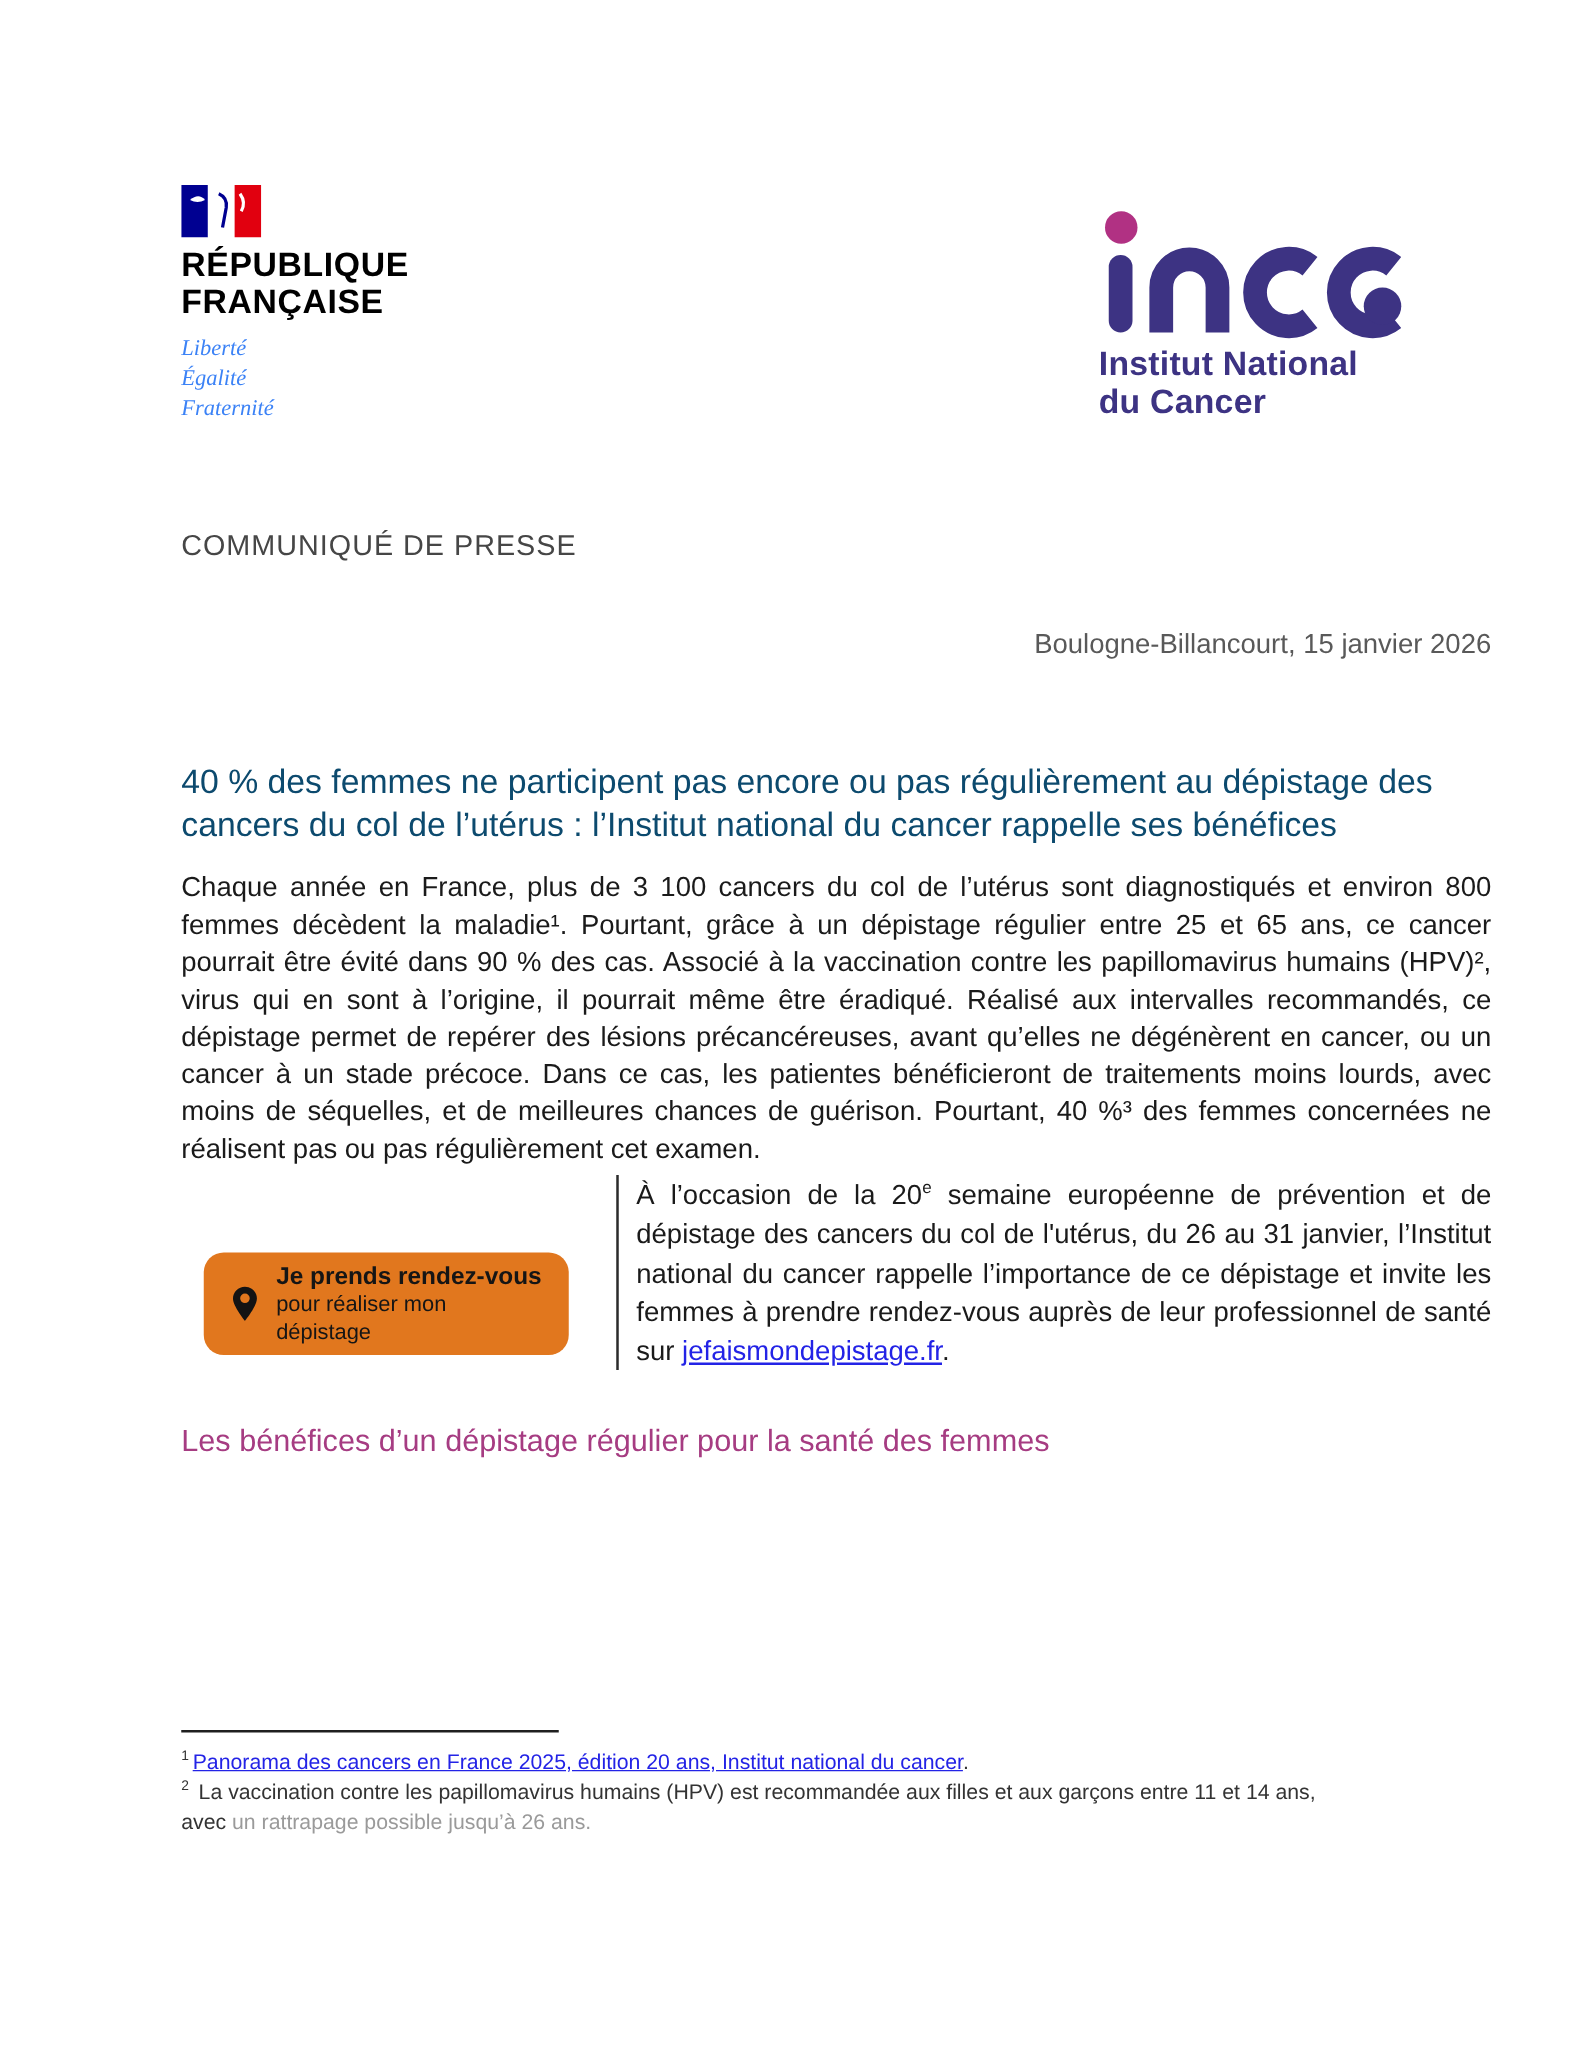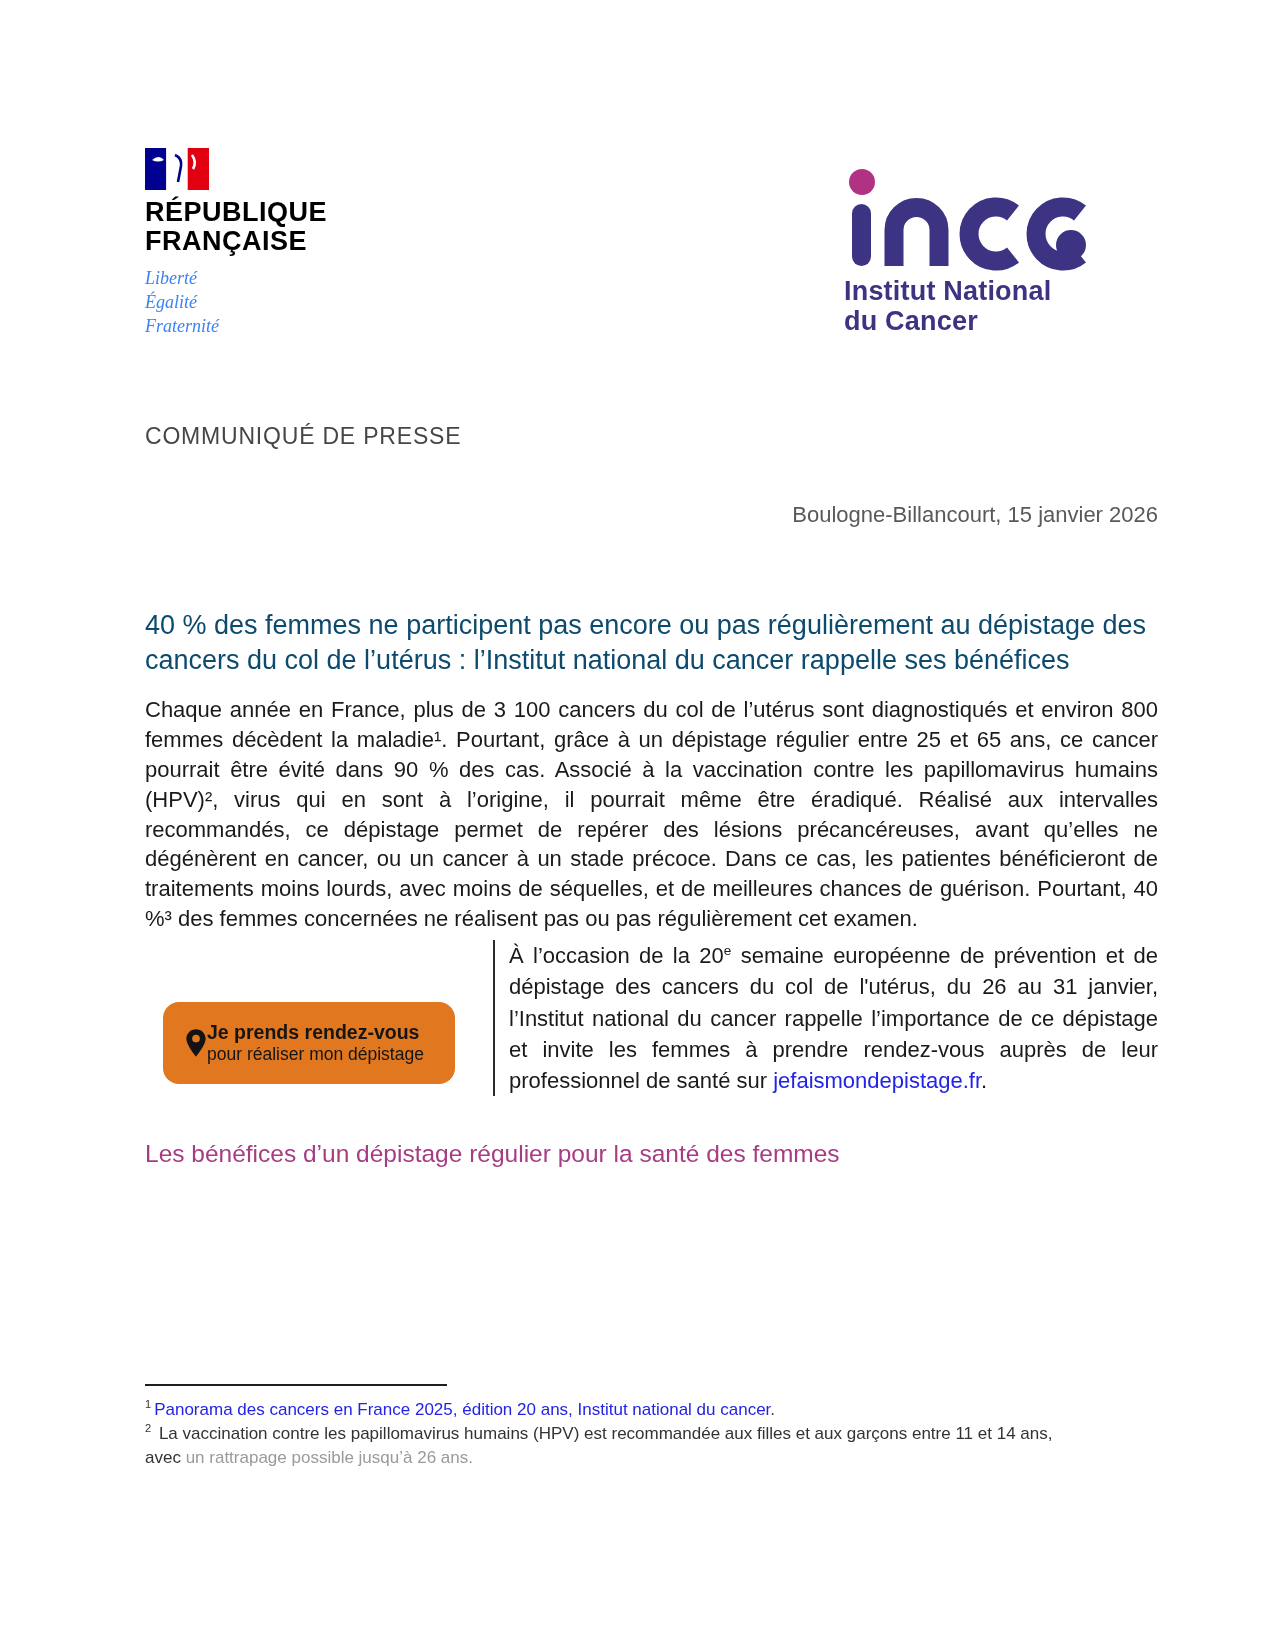--- a/index.html
+++ b/index.html
@@ -5,21 +5,21 @@
   * { margin: 0; padding: 0; box-sizing: border-box; }
   html, body { background: #ffffff; }
   .page {
     position: relative;
     width: 1275px;
     height: 1650px;
     margin: 0 auto;
     background: #ffffff;
     font-family: "Liberation Sans", sans-serif;
     color: #1c1c1c;
-    padding: 148px 117px 0 145px;
+    padding: 148px 82px 0 145px;
     overflow: hidden;
   }
 
   
   .header-row {
     display: flex;
     justify-content: space-between;
     align-items: flex-start;
   }
   .rf-logo { width: 230px; }
@@ -87,20 +87,21 @@
     margin-top: 6px;
   }
   .col-left {
     width: 348px;
     flex: 0 0 348px;
     padding-top: 62px;
   }
   .cta-button {
     display: flex;
     align-items: center;
+    gap: 14px;
     width: 292px;
     height: 82px;
     margin-left: 18px;
     background: #e1771e;
     border: none;
     border-radius: 16px;
     padding: 0 18px 0 22px;
     cursor: pointer;
     text-align: left;
     font-family: "Liberation Sans", sans-serif;
@@ -115,20 +116,21 @@
     padding-left: 14px;
     font-size: 22px;
     line-height: 1.42;
     text-align: justify;
     color: #1a1a1a;
   }
   sup.inline-sup { font-size: 0.62em; vertical-align: super; line-height: 0; }
 
   a.doc-link {
     color: #2323e6;
+    text-decoration: underline;
     cursor: pointer;
   }
 
   
   .section-heading {
     margin-top: 42px;
     color: #a63c82;
     font-size: 24.5px;
     font-weight: normal;
     line-height: 1.3;

